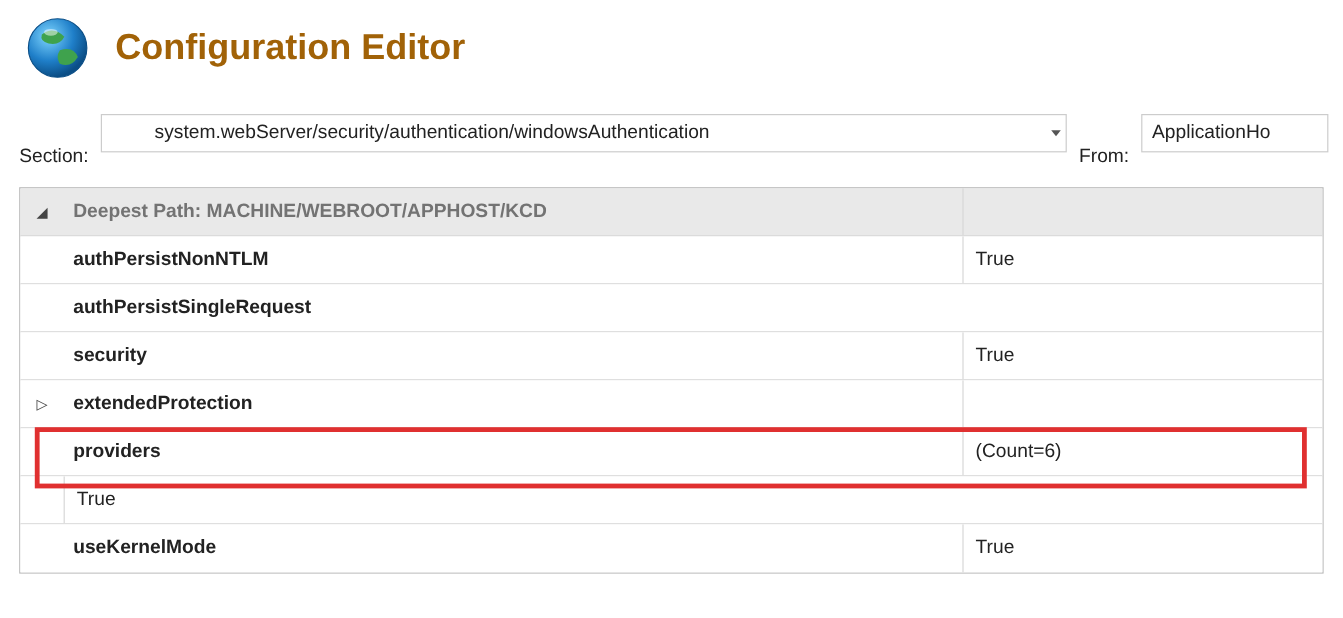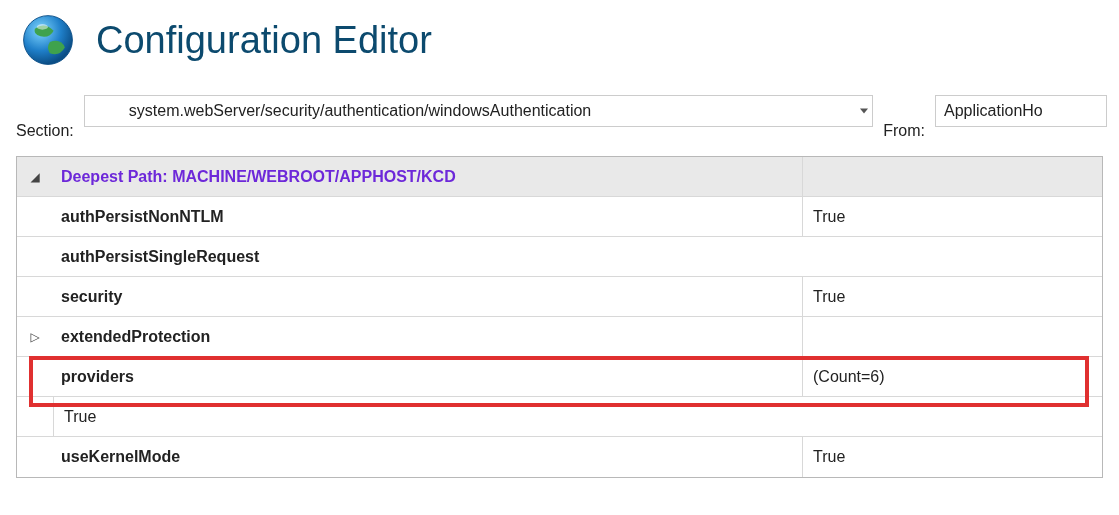--- a/index.html
+++ b/index.html
@@ -13,43 +13,43 @@
       overflow: hidden;
     }
     .header {
       display: flex;
       align-items: center;
       padding: 10px 16px 8px 18px;
       gap: 18px;
     }
     .globe-icon { width: 60px; height: 60px; flex-shrink: 0; }
     .page-title {
-      font-size: 38px;
-      font-weight: 400;
-      color: #0c4a6e;
+      font-size: 30px;
+      font-weight: 700;
+      color: #a16207;
     }
     .selectors {
       display: flex;
       align-items: center;
       padding: 4px 12px 8px 16px;
       gap: 10px;
       font-size: 16px;
     }
     .label-text { color: #222; margin-top: 40px; }
     .dropdown {
       position: relative;
       display: flex;
       align-items: center;
       border: 1px solid #ccc;
       background: #fff;
       height: 32px;
       padding: 0 20px 0 8px;
     }
     .dropdown-section { flex: 1; min-width: 640px; padding-left: 44px; }
-    .dropdown-from { width: 172px; overflow: hidden; }
+    .dropdown-from { width: 156px; overflow: hidden; }
     .dropdown-text {
       color: #222;
       white-space: nowrap;
       overflow: hidden;
     }
     .dropdown-caret {
       position: absolute;
       right: 4px;
       top: 50%;
       transform: translateY(-50%);
@@ -91,21 +91,21 @@
     }
     .value-cell {
       width: 300px;
       border-left: 1px solid #d8d8d8;
       padding-left: 10px;
       height: 100%;
       display: flex;
       align-items: center;
       text-align: center;
     }
-    .header-row .name-cell { font-weight: 700; color: #6d28d9; }
+    .header-row .name-cell { font-weight: 700; color: #737373; }
     .header-row .name-prefix { font-weight: 700; }
     .tri-open {
       font-size: 12px;
       color: #444;
     }
     .tri-right {
       font-size: 12px;
       color: #444;
     }
     .highlight-box {

